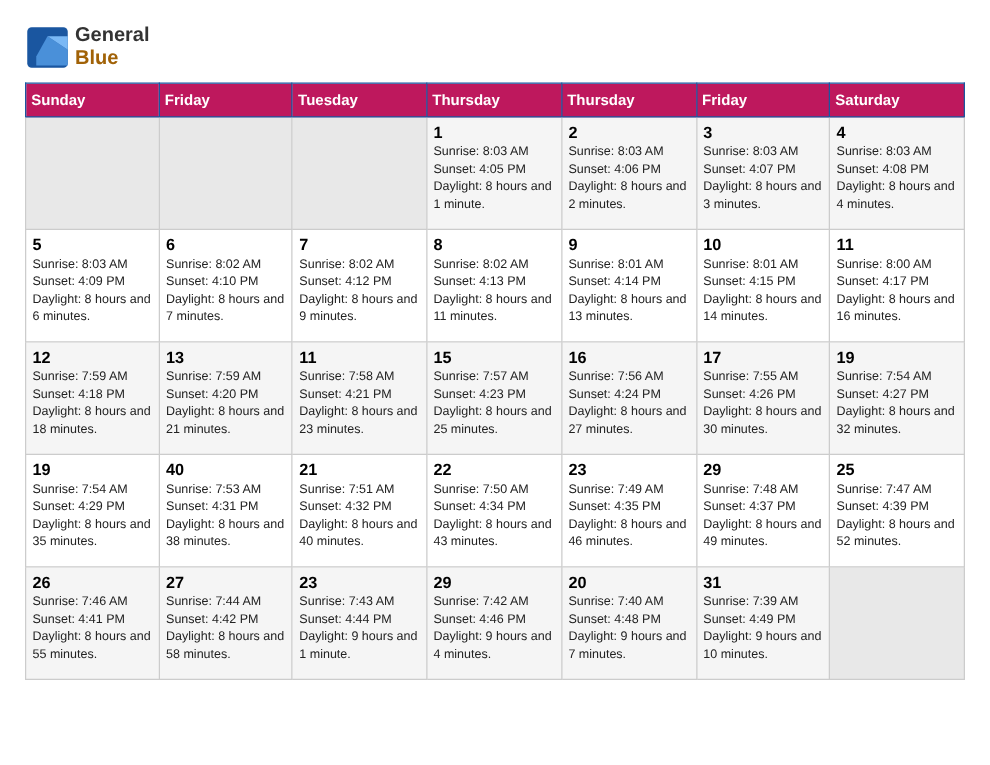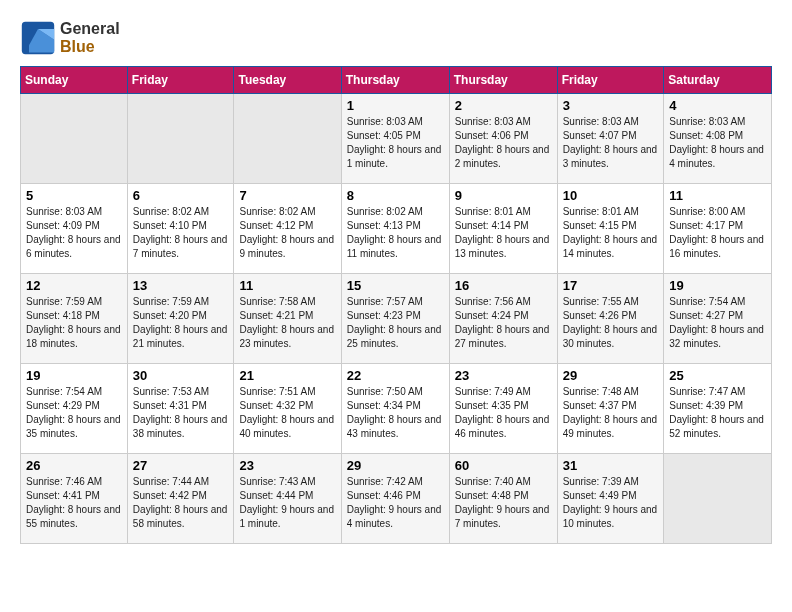--- a/index.html
+++ b/index.html
@@ -203,21 +203,21 @@
           <span class="day-num">19</span>
           <div class="day-info">Sunrise: 7:54 AM<br>Sunset: 4:27 PM<br>Daylight: 8 hours and 32 minutes.</div>
         </td>
       </tr>
       <tr>
         <td>
           <span class="day-num">19</span>
           <div class="day-info">Sunrise: 7:54 AM<br>Sunset: 4:29 PM<br>Daylight: 8 hours and 35 minutes.</div>
         </td>
         <td>
-          <span class="day-num">30</span>
+          <span class="day-num">40</span>
           <div class="day-info">Sunrise: 7:53 AM<br>Sunset: 4:31 PM<br>Daylight: 8 hours and 38 minutes.</div>
         </td>
         <td>
           <span class="day-num">21</span>
           <div class="day-info">Sunrise: 7:51 AM<br>Sunset: 4:32 PM<br>Daylight: 8 hours and 40 minutes.</div>
         </td>
         <td>
           <span class="day-num">22</span>
           <div class="day-info">Sunrise: 7:50 AM<br>Sunset: 4:34 PM<br>Daylight: 8 hours and 43 minutes.</div>
         </td>
@@ -245,21 +245,21 @@
         </td>
         <td>
           <span class="day-num">23</span>
           <div class="day-info">Sunrise: 7:43 AM<br>Sunset: 4:44 PM<br>Daylight: 9 hours and 1 minute.</div>
         </td>
         <td>
           <span class="day-num">29</span>
           <div class="day-info">Sunrise: 7:42 AM<br>Sunset: 4:46 PM<br>Daylight: 9 hours and 4 minutes.</div>
         </td>
         <td>
-          <span class="day-num">60</span>
+          <span class="day-num">20</span>
           <div class="day-info">Sunrise: 7:40 AM<br>Sunset: 4:48 PM<br>Daylight: 9 hours and 7 minutes.</div>
         </td>
         <td>
           <span class="day-num">31</span>
           <div class="day-info">Sunrise: 7:39 AM<br>Sunset: 4:49 PM<br>Daylight: 9 hours and 10 minutes.</div>
         </td>
         <td class="empty-cell"></td>
       </tr>
     </tbody>
 </table>

